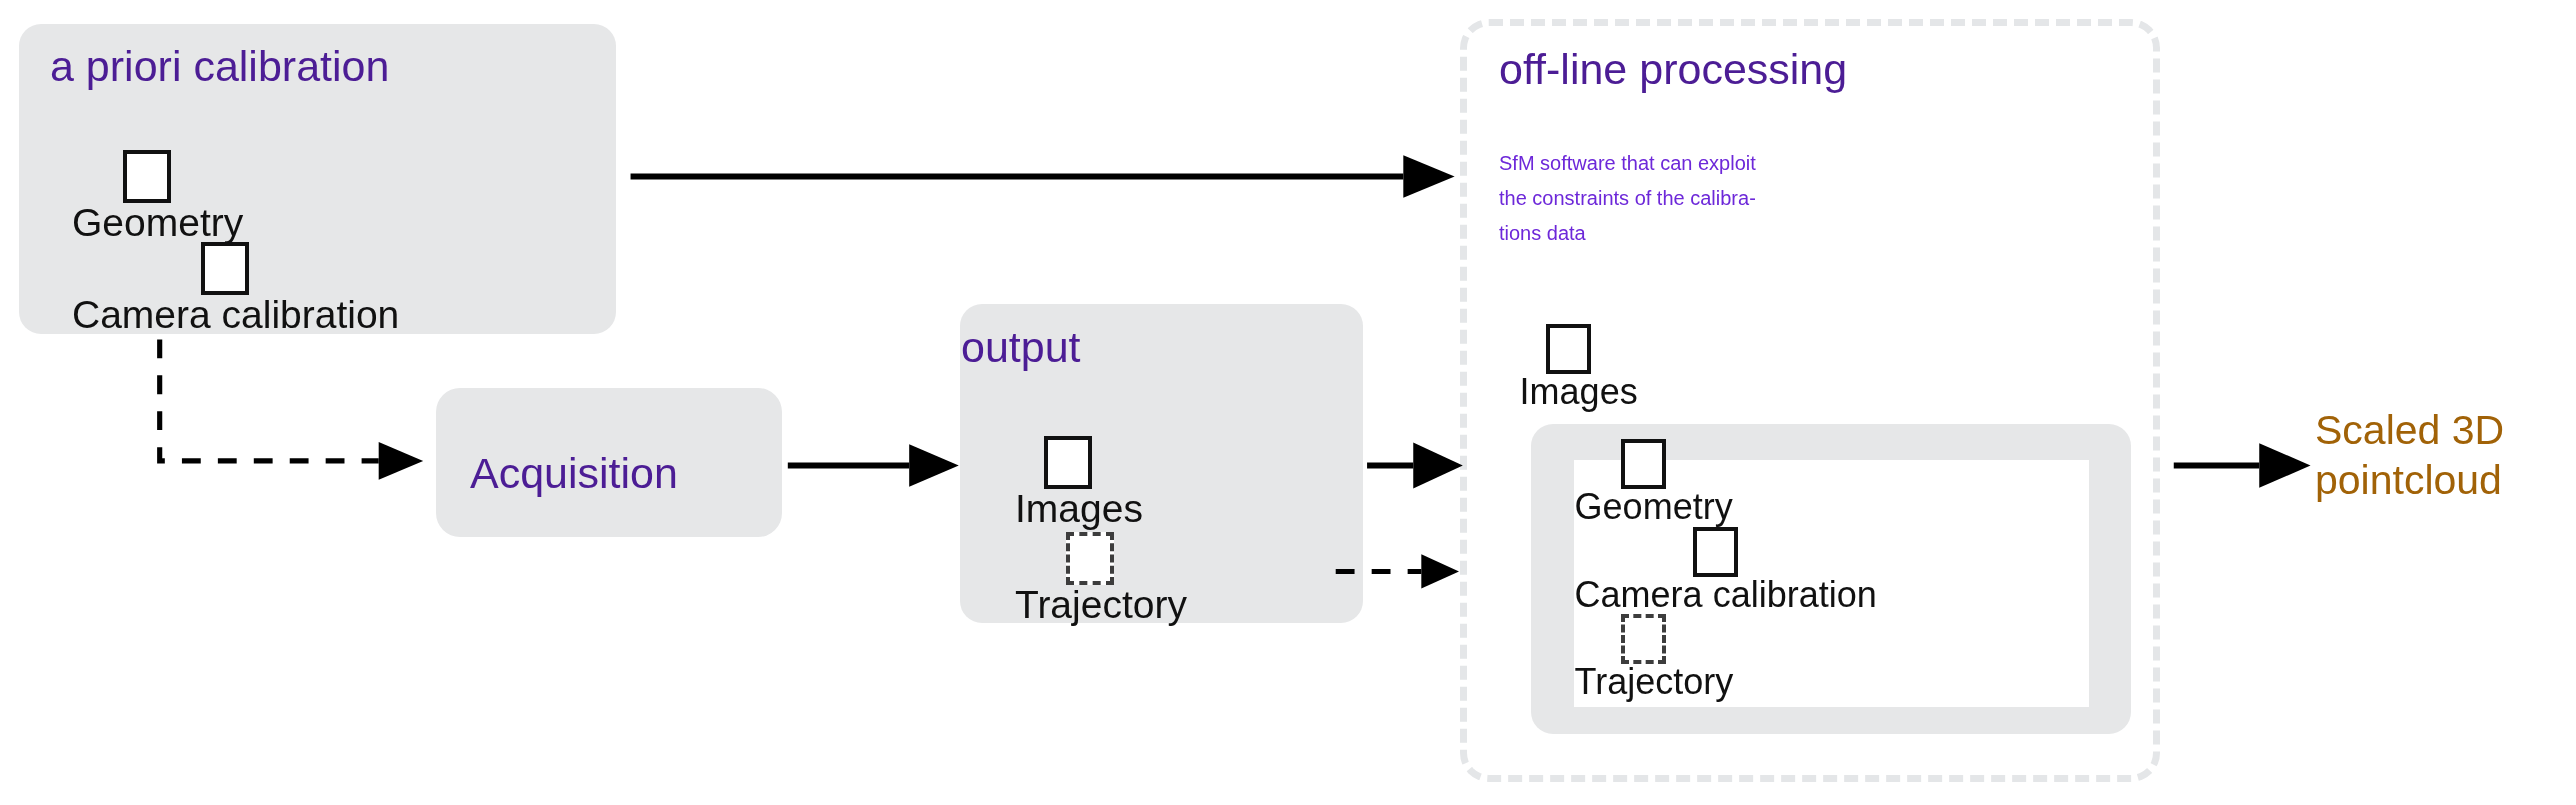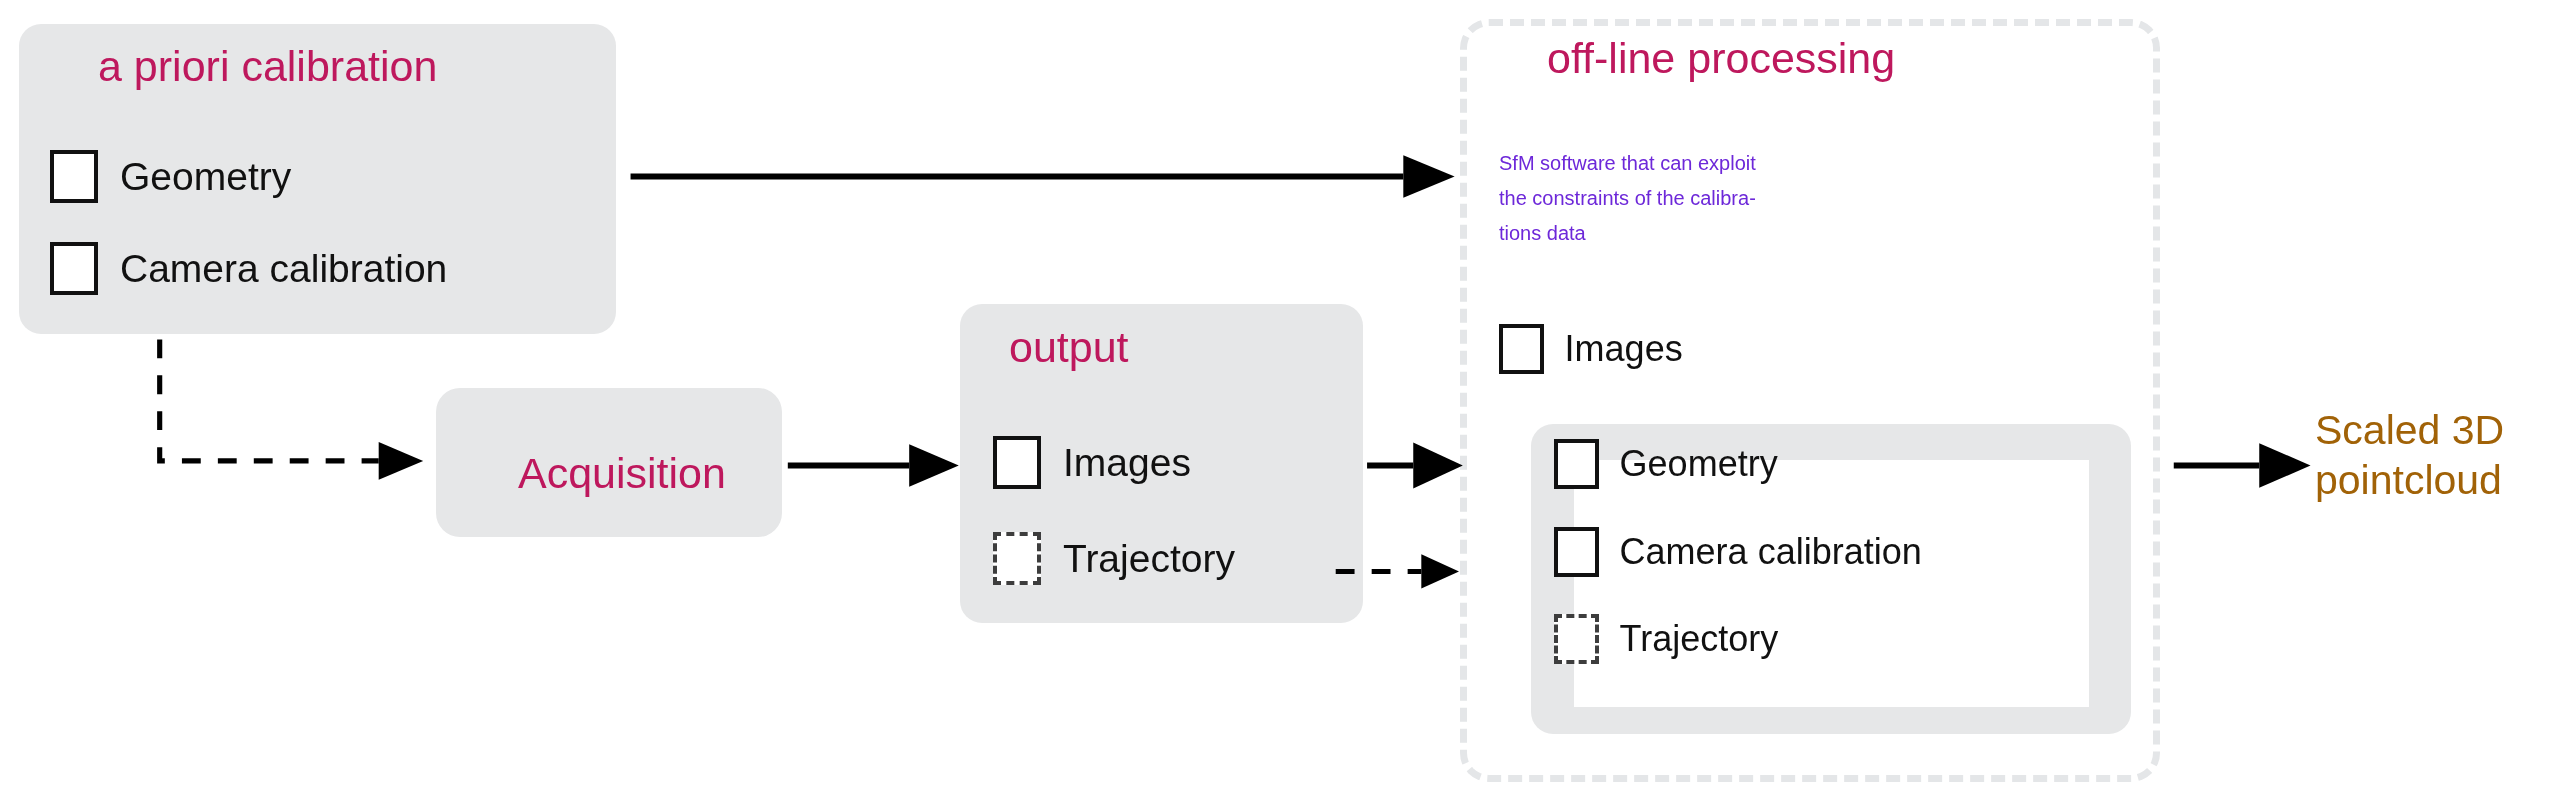--- a/index.html
+++ b/index.html
@@ -24,23 +24,22 @@
   .panel {
     position: absolute;
     background: #e6e7e8;
     border-radius: 22px;
     box-sizing: border-box;
   }
   .panel-title {
     position: absolute;
     font-size: 43px;
     line-height: 1;
-    color: #be185d;
+    color: #4c1d95;
     white-space: nowrap;
-    margin-left: 48px;
   }
   .body-text {
     position: absolute;
     font-size: 20px;
     line-height: 35px;
     color: #6d28d9;
     white-space: pre-line;
   }
 
   
@@ -64,20 +63,21 @@
     background: #ffffff;
     box-sizing: border-box;
   }
 
   
   .cb-row {
     position: absolute;
     display: flex;
     align-items: center;
     white-space: nowrap;
+    flex-direction: column;
   }
   .cb {
     width: 48px;
     height: 53px;
     box-sizing: border-box;
     background: #ffffff;
     border: 4.3px solid #111111;
     flex: none;
   }
   .cb.dashed {
@@ -154,21 +154,21 @@
     <span class="cb-label">Images</span>
   </div>
 
   <div class="cb-row" style="left:993px; top:532px;">
     <span class="cb dashed"></span>
     <span class="cb-label">Trajectory</span>
   </div>
 
   <div class="dashed-panel" style="left:1460px; top:19px; width:700px; height:763px;">
   </div>
-  <div class="panel-title" style="left:1499px; top:37px;">off-line processing</div>
+  <div class="panel-title" style="left:1499px; top:48px;">off-line processing</div>
 
   <div class="body-text" style="left:1499px; top:146px; width:549px;">SfM software that can exploit
 the constraints of the calibra-
 tions data</div>
 
   <div class="cb-row small" style="left:1499px; top:324px;">
     <span class="cb"></span>
     <span class="cb-label">Images</span>
   </div>
 

